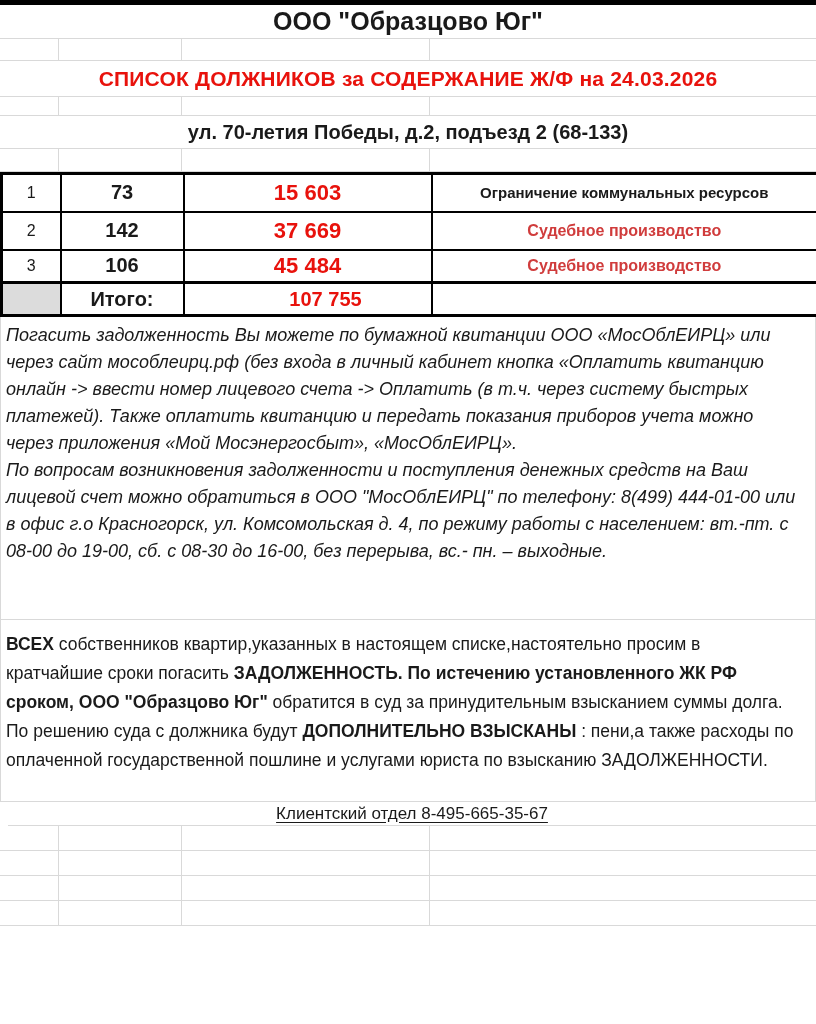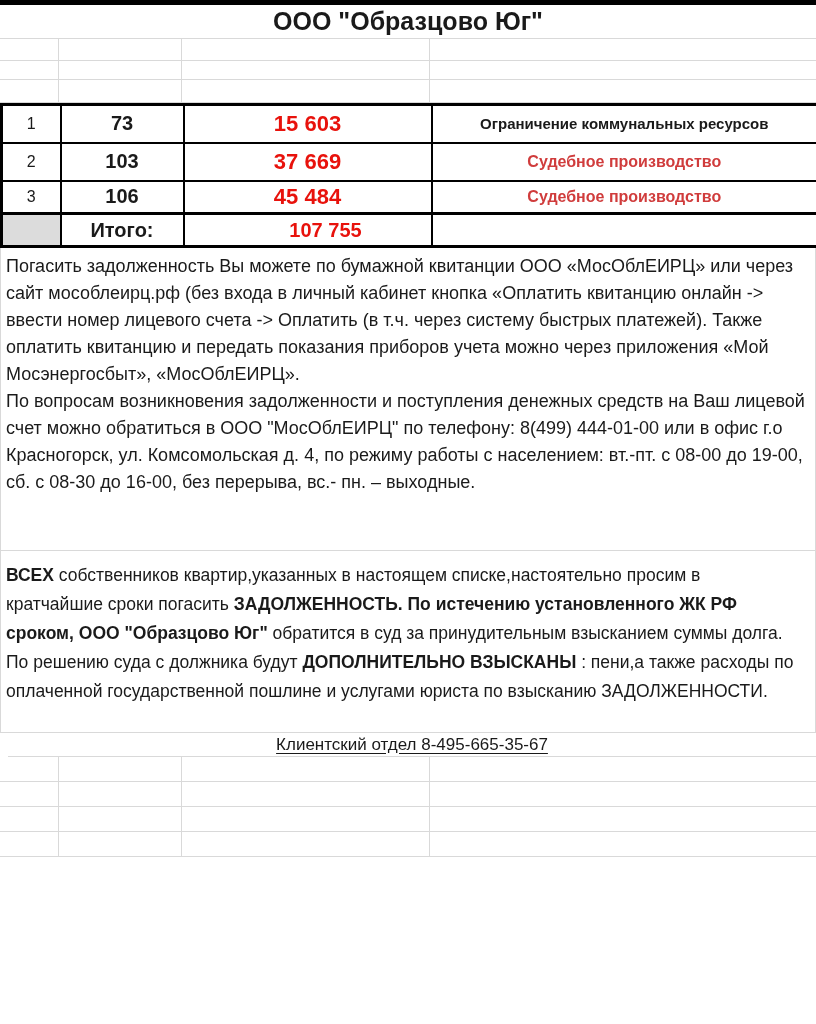--- a/index.html
+++ b/index.html
@@ -48,21 +48,21 @@
   tr.data td.action.c-red{color:var(--soft-red);font-size:16px;}
   tr.data.last{height:33px;border-bottom:3px solid #000;}
   tr.total{height:33px;}
   tr.total td.blank{background:var(--header-bg);}
   tr.total td.lbl{font-size:20px;font-weight:bold;text-align:center;}
   tr.total td.val{font-size:20px;font-weight:bold;color:var(--accent-red);padding-left:36px;}
 
   
   .paras{height:303px;padding:5px 10px 0 5px;font-size:18px;line-height:27px;
     border-left:1px solid var(--grid-line);border-right:1px solid var(--grid-line);
-    border-bottom:1px solid var(--grid-line);}
+    border-bottom:1px solid var(--grid-line);font-style:italic;}
   .warning{height:182px;padding:10px 14px 0 5px;font-size:17.5px;line-height:29px;
     border-left:1px solid var(--grid-line);border-right:1px solid var(--grid-line);
     border-bottom:1px solid var(--grid-line);}
   .warning b{font-weight:bold;}
 
   
   .row-contact{display:flex;align-items:center;justify-content:center;
     border-bottom:1px solid var(--grid-line);font-size:17px;}
   .row-contact.first{height:27px;}
   .row-contact.second{height:24px;margin-left:8px;}
@@ -75,28 +75,30 @@
 
   <div class="row-title">ООО "Образцово Юг"</div>
 
   <div class="grid-row h22">
     <div class="c c1"></div>
       <div class="c c2"></div>
     <div class="c c3"></div>
       <div class="c c4"></div>
   </div>
 
+  <div class="row-red">СПИСОК ДОЛЖНИКОВ за СОДЕРЖАНИЕ Ж/Ф  на 24.03.2026</div>
 
   <div class="grid-row h19">
     <div class="c c1"></div>
       <div class="c c2"></div>
     <div class="c c3"></div>
       <div class="c c4"></div>
   </div>
 
+  <div class="row-addr">ул. 70-летия Победы, д.2, подъезд 2  (68-133)</div>
 
   <div class="grid-row h23">
     <div class="c c1"></div>
       <div class="c c2"></div>
     <div class="c c3"></div>
       <div class="c c4"></div>
   </div>
 
   <table class="debt">
     <colgroup>
@@ -107,21 +109,21 @@
       </colgroup>
     <tbody>
     <tr class="data">
       <td class="num">1</td>
       <td class="flat">73</td>
       <td class="debt-sum">15 603</td>
       <td class="action">Ограничение  коммунальных  ресурсов</td>
     </tr>
     <tr class="data">
       <td class="num">2</td>
-      <td class="flat">103</td>
+      <td class="flat">142</td>
       <td class="debt-sum">37 669</td>
       <td class="action c-red">Судебное производство</td>
     </tr>
     <tr class="data last">
       <td class="num">3</td>
       <td class="flat">106</td>
       <td class="debt-sum">45 484</td>
       <td class="action c-red">Судебное производство</td>
     </tr>
     <tr class="total">

